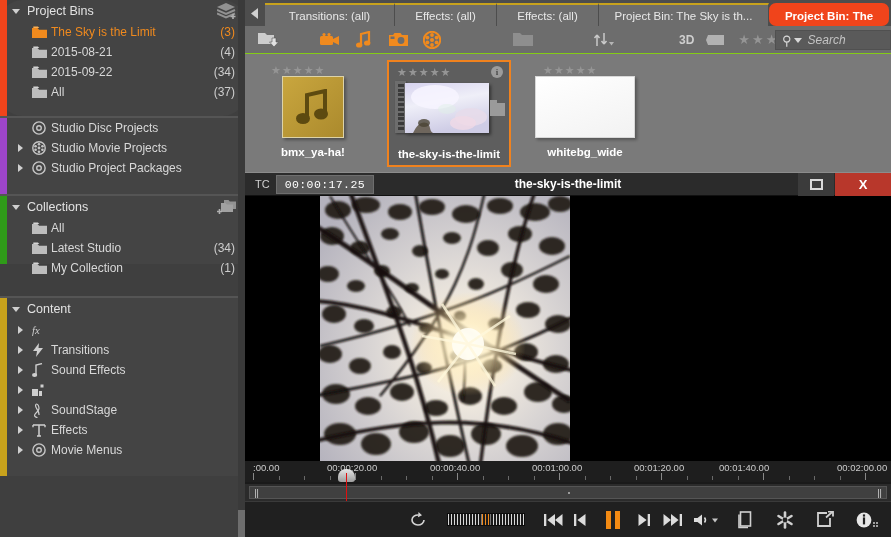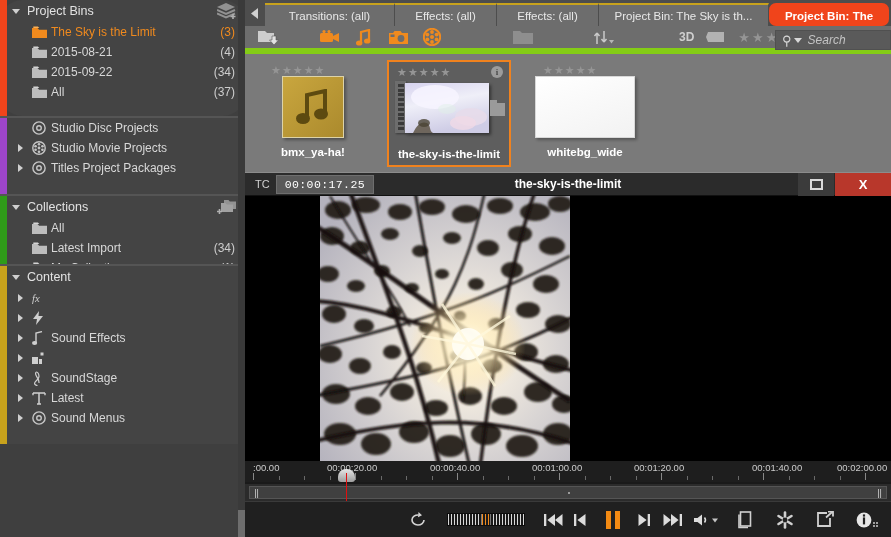--- a/index.html
+++ b/index.html
@@ -86,21 +86,21 @@
   }
   .tab.active {
     background: #f0441b; color: #ffffff; font-weight: bold;
     border-top: 2px solid #f0441b; border-right: none; border-radius: 7px;
   }
 
   
   #toolbar {
     height: 28px; background: #6d6d6d;
     display: flex; align-items: center; position: relative;
-    border-bottom: 6px solid #84cc16;
+    border-bottom: 1px solid #84cc16;
   }
   .tb { display: flex; align-items: center; justify-content: center; height: 28px; }
   .tb-import { width: 46px; }
   .tb-ico { width: 34px; }
   .tb-gap { width: 22px; }
   .tb-3d { font-size: 12px; font-weight: bold; color: #cfcfcf; padding: 0 6px; }
   .stars { display: flex; gap: 2px; padding-left: 6px; }
   .star { color: #959595; font-size: 13px; line-height: 1; }
   .searchbox {
     position: absolute; right: 0; top: 4px; height: 20px;
@@ -362,21 +362,21 @@
             <div class="row">
               <span class="exp">
                 <span class="tri-right"></span>
               </span>
               <span class="ic">
                 <svg width="14" height="14" viewBox="0 0 16 16">
                   <circle cx="8" cy="8" r="7" fill="none" stroke="#c6c6c6" stroke-width="1.6"></circle>
                   <circle cx="8" cy="8" r="2.6" fill="none" stroke="#c6c6c6" stroke-width="1.6"></circle>
                 </svg>
               </span>
-              <span class="lbl">Titles Project Packages</span>
+              <span class="lbl">Studio Project Packages</span>
               <span class="cnt"></span>
             </div>
           </div>
         </div>
         <div class="sect" style="height: 70px;">
           <span class="accent" style="background:#2f9b19"></span>
           <div class="sect-head">
             <span class="tri-down"></span>
             <span class="sect-title">Collections</span>
             <span class="hdr-icon"><svg width="20" height="18" viewBox="0 0 20 18">
@@ -398,37 +398,37 @@
               <span class="cnt"></span>
             </div>
             <div class="row">
               <span class="exp"></span>
               <span class="ic">
                 <svg width="15" height="13" viewBox="0 0 15 13">
                   <path d="M0 2 h5.5 l1.6 1.7 H15 V12 H0 Z" fill="#bdbdbd"></path>
                   <path d="M1.3 0.6 h4.6 l1.4 1.4 H1.3 Z" fill="#d4d4d4"></path>
                 </svg>
               </span>
-              <span class="lbl">Latest Import</span>
+              <span class="lbl">Latest Studio</span>
               <span class="cnt">(34)</span>
             </div>
             <div class="row">
               <span class="exp"></span>
               <span class="ic">
                 <svg width="15" height="13" viewBox="0 0 15 13">
                   <path d="M0 2 h5.5 l1.6 1.7 H15 V12 H0 Z" fill="#bdbdbd"></path>
                   <path d="M1.3 0.6 h4.6 l1.4 1.4 H1.3 Z" fill="#d4d4d4"></path>
                 </svg>
               </span>
               <span class="lbl">My Collection</span>
               <span class="cnt">(1)</span>
             </div>
           </div>
         </div>
-        <div class="sect" style="height: 180px;">
+        <div class="sect" style="height: 180px; margin-top: 32px;">
           <span class="accent" style="background:#c8a21c"></span>
           <div class="sect-head">
             <span class="tri-down"></span>
             <span class="sect-title">Content</span>
           </div>
           <div class="rows">
             <div class="row">
               <span class="exp">
                 <span class="tri-right"></span>
               </span>
@@ -441,20 +441,21 @@
             </div>
             <div class="row">
               <span class="exp">
                 <span class="tri-right"></span>
               </span>
               <span class="ic">
                 <svg width="12" height="14" viewBox="0 0 12 14">
                   <path d="M7 0 L1 8 H5 L4 14 L11 5 H6.5 Z" fill="#cfcfcf"></path>
                 </svg>
               </span>
+              <span class="lbl">Transitions</span>
               <span class="cnt"></span>
             </div>
             <div class="row">
               <span class="exp">
                 <span class="tri-right"></span>
               </span>
               <span class="ic">
                 <svg width="12" height="14" viewBox="0 0 12 14">
                   <path d="M4 12 V2 L10 0.6" stroke="#cfcfcf" stroke-width="1.4" fill="none"></path>
                   <ellipse cx="2.6" cy="12" rx="2.6" ry="2" fill="#cfcfcf"></ellipse>
@@ -491,34 +492,34 @@
             <div class="row">
               <span class="exp">
                 <span class="tri-right"></span>
               </span>
               <span class="ic">
                 <svg width="14" height="13" viewBox="0 0 14 13">
                   <path d="M1 1 H13 M7 1 V12" stroke="#cfcfcf" stroke-width="1.5" fill="none"></path>
                   <path d="M1 1 V3.2 M13 1 V3.2 M5 12 H9" stroke="#cfcfcf" stroke-width="1.4" fill="none"></path>
                 </svg>
               </span>
-              <span class="lbl">Latest</span>
+              <span class="lbl">Effects</span>
               <span class="cnt"></span>
             </div>
             <div class="row">
               <span class="exp">
                 <span class="tri-right"></span>
               </span>
               <span class="ic">
                 <svg width="14" height="14" viewBox="0 0 16 16">
                   <circle cx="8" cy="8" r="7" fill="none" stroke="#c6c6c6" stroke-width="1.6"></circle>
                   <circle cx="8" cy="8" r="2.6" fill="none" stroke="#c6c6c6" stroke-width="1.6"></circle>
                 </svg>
               </span>
-              <span class="lbl">Sound Menus</span>
+              <span class="lbl">Movie Menus</span>
               <span class="cnt"></span>
             </div>
           </div>
         </div>
       </div>
     <div class="sb-strip">
       <div class="sb-thumb" style="top:510px;height:27px;"></div>
     </div>
   </div>
 
@@ -817,21 +818,21 @@
         </div>
       </div>
 
       <div id="ruler">
         <div id="ruler-host">
             <div class="rtick-lbl" style="left: 8px;">:00.00</div>
             <div class="rtick-lbl" style="left: 82px;">00:00:20.00</div>
             <div class="rtick-lbl" style="left: 185px;">00:00:40.00</div>
             <div class="rtick-lbl" style="left: 287px;">00:01:00.00</div>
             <div class="rtick-lbl" style="left: 389px;">00:01:20.00</div>
-            <div class="rtick-lbl" style="left: 507px;">00:01:40.00</div>
+            <div class="rtick-lbl" style="left: 474px;">00:01:40.00</div>
             <div class="rtick-lbl" style="left: 592px;">00:02:00.00</div>
             <div class="rtick" style="left: 8px;"></div>
             <div class="rtick minor" style="left: 33.5px;"></div>
             <div class="rtick minor" style="left: 59px;"></div>
             <div class="rtick minor" style="left: 84.5px;"></div>
             <div class="rtick" style="left: 110px;"></div>
             <div class="rtick minor" style="left: 135.5px;"></div>
             <div class="rtick minor" style="left: 161px;"></div>
             <div class="rtick minor" style="left: 186.5px;"></div>
             <div class="rtick" style="left: 212px;"></div>

